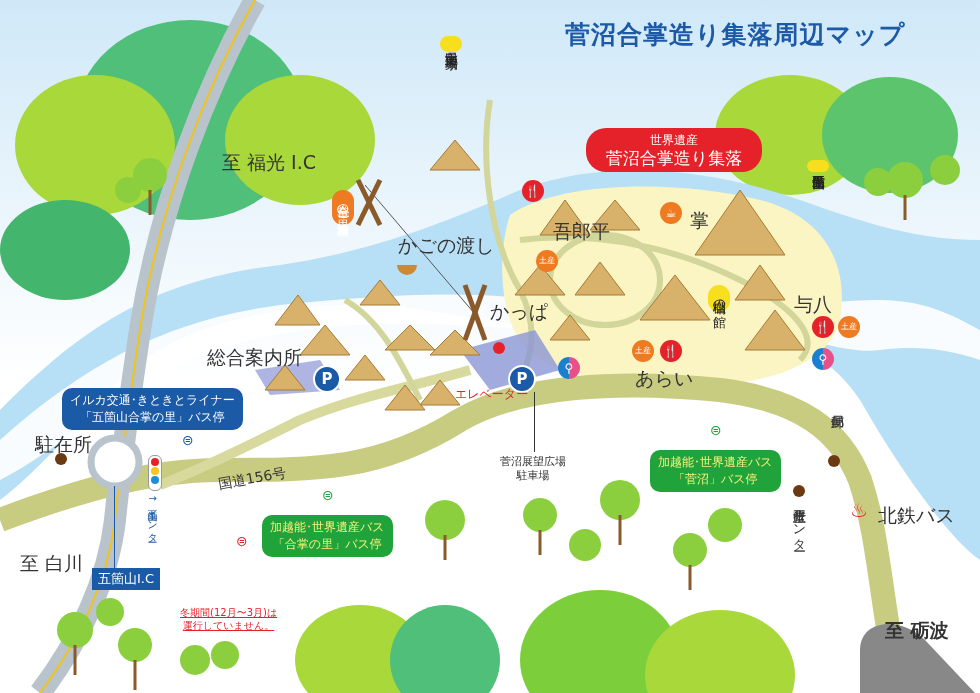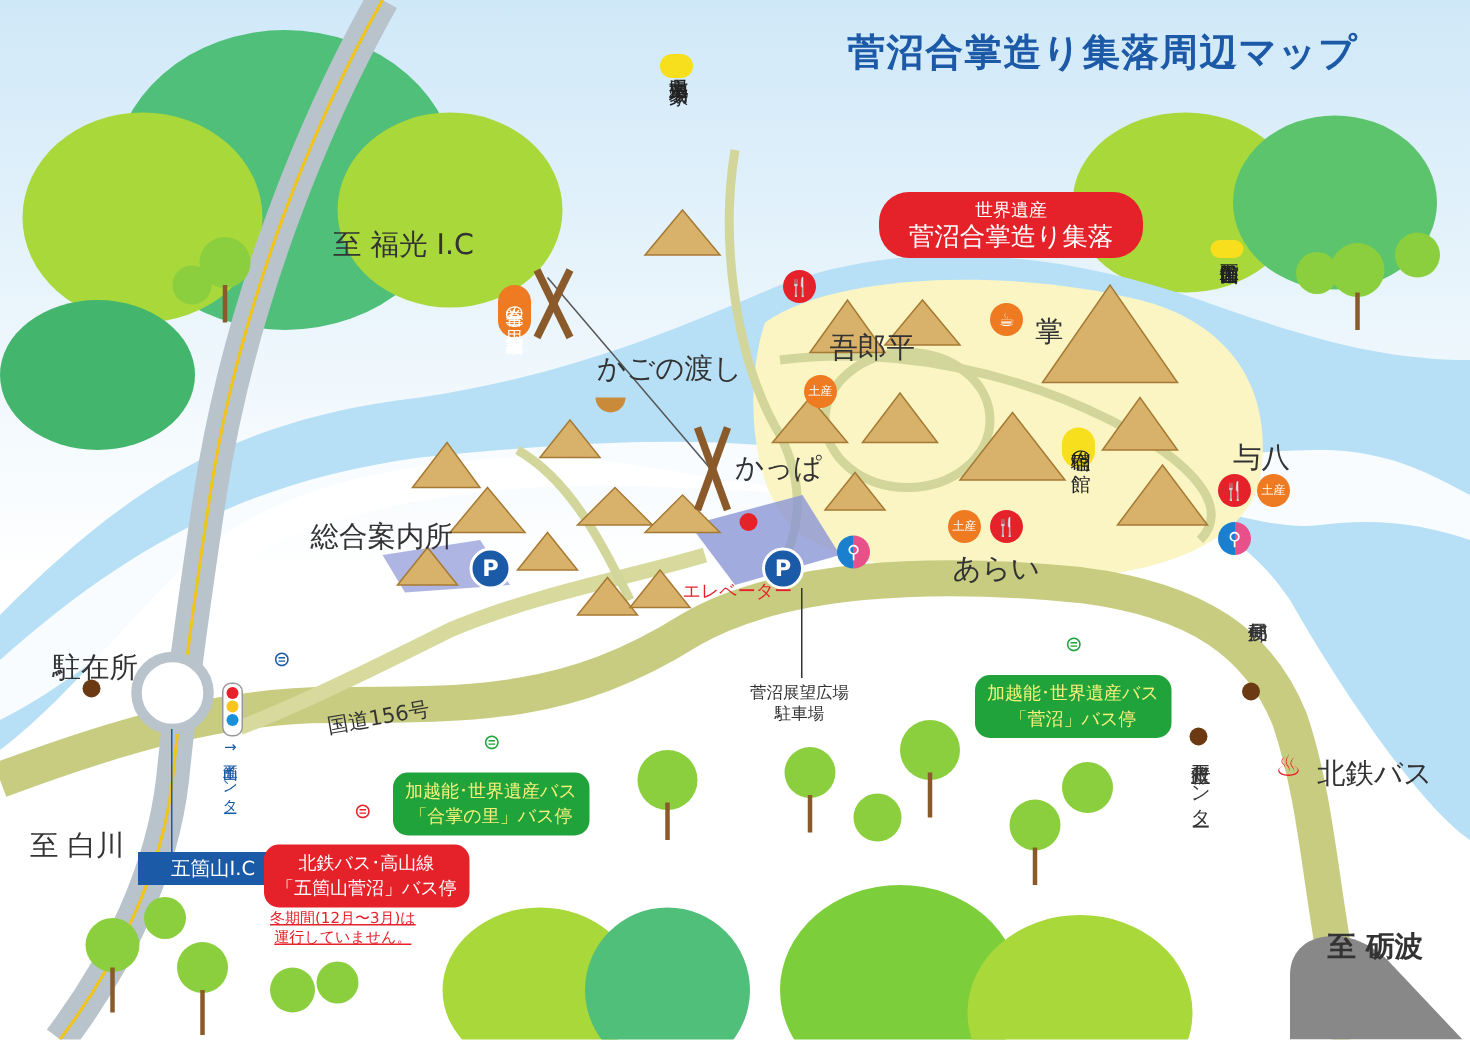--- a/index.html
+++ b/index.html
@@ -14,21 +14,21 @@
     writing-mode:vertical-rl;padding:6px 0;line-height:22px;}
   .vpill.orange{background:#ee7a21;color:#fff;}
   .vtext{writing-mode:vertical-rl;font-size:13px;color:#333;line-height:16px;}
   .heritage{left:586px;top:128px;width:176px;height:44px;background:#e5222a;border-radius:20px;color:#fff;text-align:center;}
   .heritage .l1{font-size:12px;line-height:16px;padding-top:4px;}
   .heritage .l2{font-size:17px;line-height:20px;}
   .bubble{border-radius:10px;color:#fff;text-align:center;font-size:12px;line-height:17px;padding:4px 8px;white-space:nowrap;}
   .bubble.blue{background:#1b5aa6;}
   .bubble.green{background:#21a33b;color:#f7f27a;}
   .bubble.red{background:#e5222a;color:#fff;}
-  .icbox{left:92px;top:568px;background:#1b5aa6;color:#fff;font-size:13px;padding:2px 22px;}
+  .icbox{left:92px;top:568px;background:#1b5aa6;color:#fff;font-size:13px;padding:2px 6px;}
   .note{font-size:10px;color:#e5222a;text-align:center;line-height:13px;}
   .circ{width:22px;height:22px;border-radius:50%;color:#fff;font-size:12px;text-align:center;line-height:22px;}
   .park{width:24px;height:24px;border-radius:50%;background:#1b5aa6;color:#fff;font-weight:bold;font-size:15px;text-align:center;line-height:24px;border:2px solid #fff;}
   .dot{width:12px;height:12px;border-radius:50%;background:#6b3a12;}
   .onsen{color:#e5222a;font-size:20px;}
 </style>
 </head>
 <body>
 
 <div class="map">
@@ -145,21 +145,21 @@
   <div class="abs txt" style="left:20px;top:515px;margin-top:36px;">至 白川</div>
   <div class="abs txt" style="left:885px;top:618px;font-weight:bold;">至 砺波</div>
   <div class="abs txt" style="left:398px;top:233px;">かごの渡し</div>
 
   <div class="abs circ" style="left:522px;top:180px;background:#e5222a;">🍴</div>
   <div class="abs txt" style="left:553px;top:183px;margin-top:36px;">吾郎平</div>
   <div class="abs circ" style="left:660px;top:202px;background:#ee7a21;">☕</div>
   <div class="abs txt" style="left:690px;top:208px;">掌</div>
   <div class="abs txt" style="left:490px;top:253px;margin-top:46px;">かっぱ</div>
   <div class="abs circ" style="left:536px;top:250px;background:#ee7a21;font-size:8px;">土産</div>
-  <div class="abs txt" style="left:822px;top:292px;">与八</div>
+  <div class="abs txt" style="left:794px;top:292px;">与八</div>
   <div class="abs circ" style="left:812px;top:316px;background:#e5222a;">🍴</div>
   <div class="abs circ" style="left:838px;top:316px;background:#ee7a21;font-size:8px;">土産</div>
   <div class="abs circ" style="left:812px;top:348px;background:linear-gradient(90deg,#1b7fd0 50%,#e8508a 50%);">⚲</div>
   <div class="abs circ" style="left:632px;top:340px;background:#ee7a21;font-size:8px;">土産</div>
   <div class="abs circ" style="left:660px;top:340px;background:#e5222a;">🍴</div>
   <div class="abs txt" style="left:635px;top:366px;">あらい</div>
   <div class="abs circ" style="left:558px;top:357px;background:linear-gradient(90deg,#1b7fd0 50%,#e8508a 50%);">⚲</div>
 
   <div class="abs txt" style="left:207px;top:345px;">総合案内所</div>
   <div class="abs park" style="left:313px;top:365px;">P</div>
@@ -178,32 +178,32 @@
 
   <div class="abs" style="left:148px;top:455px;width:12px;height:34px;border-radius:6px;background:#fff;border:1px solid #999;">
     <div style="width:8px;height:8px;border-radius:50%;background:#e5222a;margin:2px auto 1px;"></div>
     <div style="width:8px;height:8px;border-radius:50%;background:#f7c51e;margin:1px auto;"></div>
     <div style="width:8px;height:8px;border-radius:50%;background:#1b8fd8;margin:1px auto;"></div>
   </div>
   <div class="abs vtext" style="left:146px;top:494px;font-size:10px;color:#1b5aa6;line-height:12px;">↑五箇山インター</div>
   <div class="abs" style="left:114px;top:486px;width:1px;height:82px;background:#1b5aa6;"></div>
   <div class="abs icbox">五箇山I.C</div>
 
+  <div class="abs bubble blue" style="left:62px;top:388px;">
+    <div>イルカ交通･きときとライナー</div>
+    <div>「五箇山合掌の里」バス停</div>
+  </div>
   <div class="abs" style="left:182px;top:432px;font-size:14px;color:#1b5aa6;">⊜</div>
 
   <div class="abs bubble green" style="left:262px;top:515px;">
     <div>加越能･世界遺産バス</div>
     <div>「合掌の里」バス停</div>
   </div>
   <div class="abs" style="left:322px;top:487px;font-size:14px;color:#21a33b;">⊜</div>
 
-  <div class="abs bubble red" style="left:176px;top:563px;">
-    <div>北鉄バス･高山線</div>
-    <div>「五箇山菅沼」バス停</div>
-  </div>
   <div class="abs" style="left:236px;top:533px;font-size:14px;color:#e5222a;">⊜</div>
   <div class="abs note" style="left:180px;top:606px;text-decoration:underline;">
     <div>冬期間(12月〜3月)は</div>
     <div>運行していません。</div>
   </div>
 
   <div class="abs bubble green" style="left:650px;top:450px;">
     <div>加越能･世界遺産バス</div>
     <div>「菅沼」バス停</div>
   </div>

